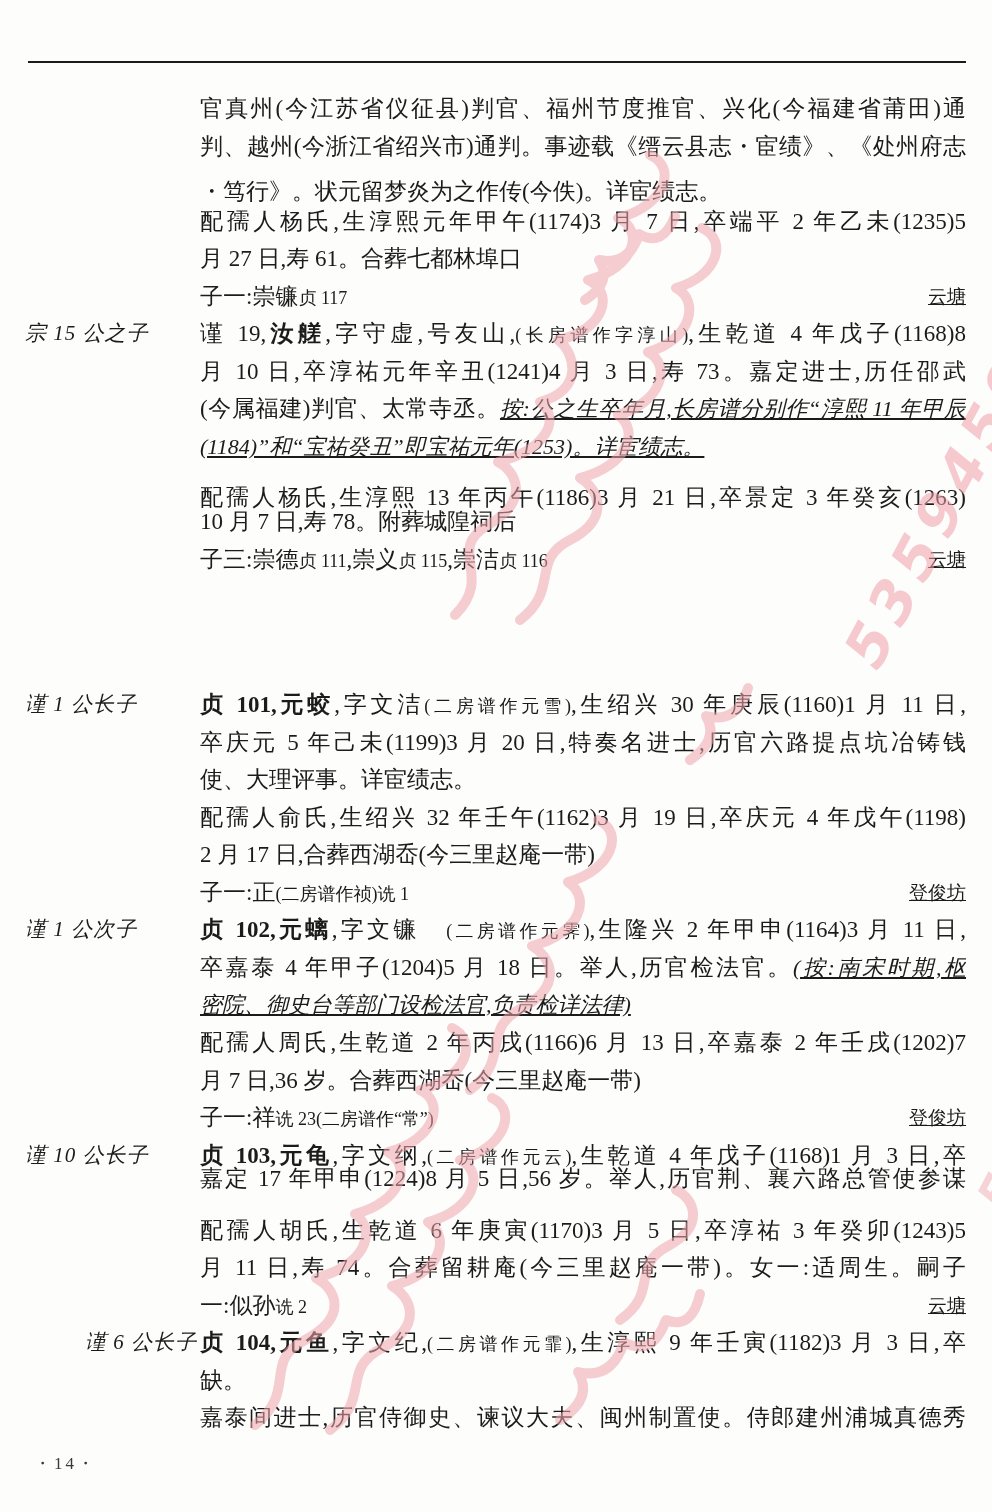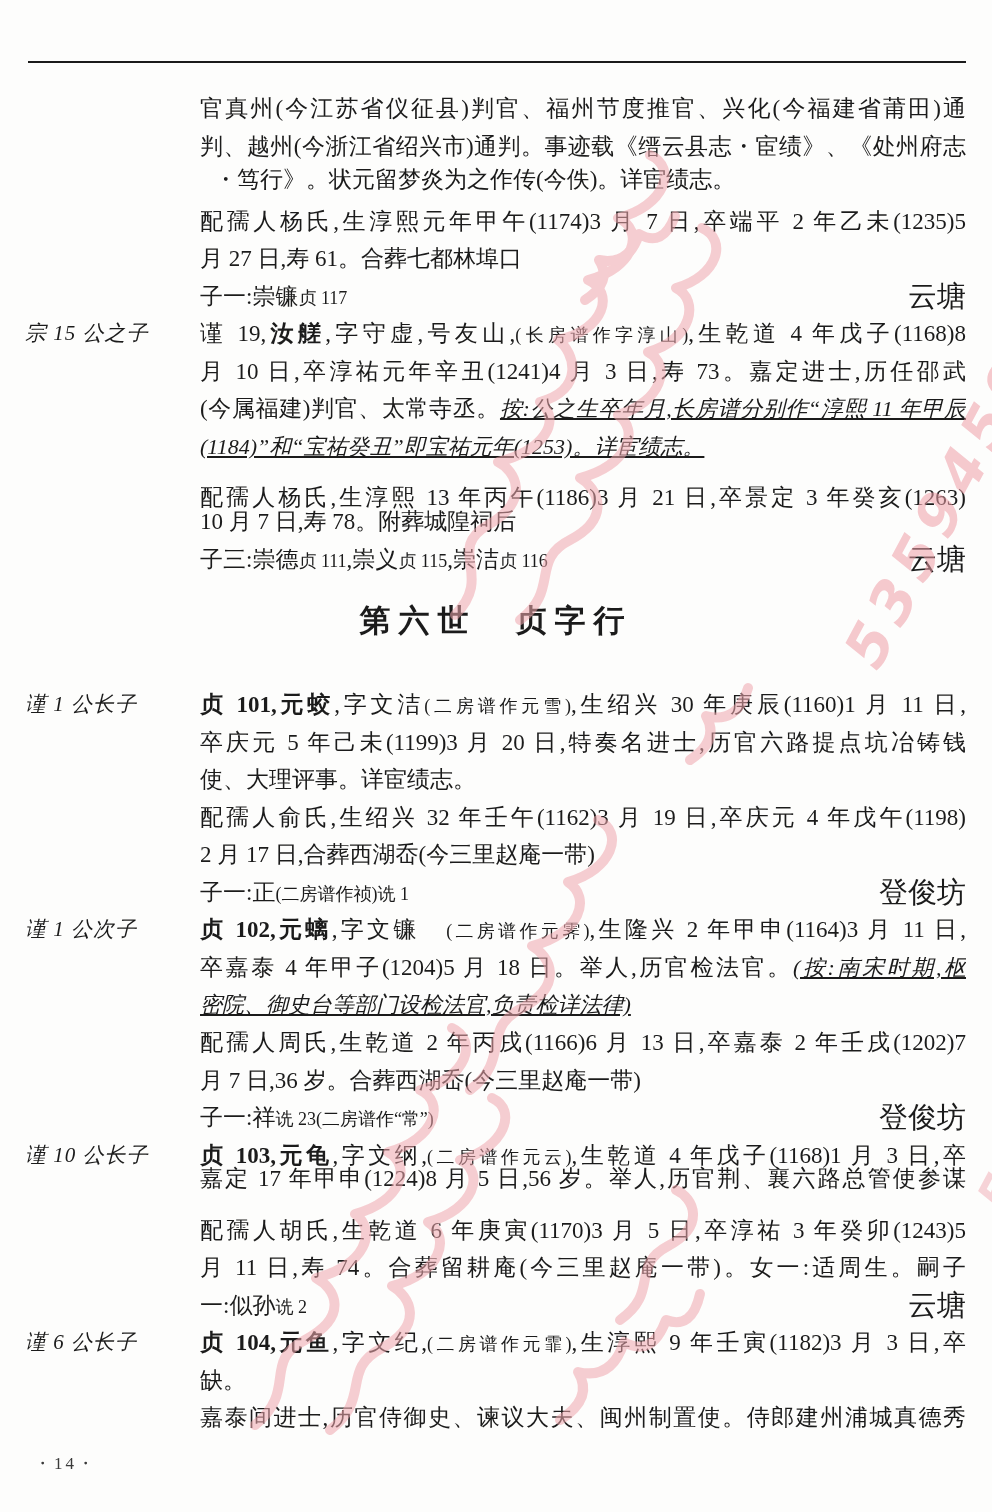--- a/index.html
+++ b/index.html
@@ -15,21 +15,21 @@
   .hdr .s{font-size:20px;letter-spacing:1px;}
   .rule{position:absolute;top:61px;left:28px;right:26px;height:2px;background:#1b1b1b;}
   .line{
     position:absolute;left:200px;width:766px;height:38px;
     font-size:23px;line-height:37px;white-space:nowrap;
   }
   .line.full{white-space:normal;text-align:justify;text-align-last:justify;height:38px;overflow:hidden;}
   .seg-b{font-weight:700;}
   .seg-s{font-size:18px;}
   .seg-k{font-size:22px;font-style:italic;text-decoration:underline;}
-  .tag{position:absolute;right:0;top:0;font-size:29px;line-height:37px;}
+  .tag{position:absolute;right:0;top:0;font-size:19px;line-height:37px;text-decoration:underline;}
   .mlabel{
     position:absolute;left:25px;width:172px;font-size:21px;line-height:37px;
     white-space:nowrap;letter-spacing:1px;font-style:italic;
   }
   .heading{
     position:absolute;top:600px;left:0;width:100%;text-align:center;
     font-size:31px;font-weight:700;letter-spacing:8px;
   }
   .pagenum{position:absolute;left:34px;top:1452px;font-size:17px;letter-spacing:3px;color:#3a3a3a;}
   .wm{position:absolute;top:0;left:0;pointer-events:none;opacity:.55;}
@@ -40,21 +40,21 @@
 </head>
 <body>
 
 <div class="page">
 
   <div class="rule"></div>
 
   <div id="body-text">
       <div class="line full" style="top: 90px; font-family: Liberation Serif, serif;"><span>官真州(今江苏省仪征县)判官、福州节度推官、兴化(今福建省莆田)通</span></div>
       <div class="line full" style="top: 127.55px;"><span>判、越州(今浙江省绍兴市)通判。事迹载《缙云县志・宦绩》、《处州府志</span></div>
-      <div class="line" style="top: 161px; margin-left: 14px;"><span>・笃行》。状元留梦炎为之作传(今佚)。详宦绩志。</span></div>
+      <div class="line" style="top: 173px;"><span>・笃行》。状元留梦炎为之作传(今佚)。详宦绩志。</span></div>
       <div class="line full" style="top: 202.65px;"><span>配孺人杨氏,生淳熙元年甲午(1174)3 月 7 日,卒端平 2 年乙未(1235)5</span></div>
       <div class="line" style="top: 240.2px;"><span>月 27 日,寿 61。合葬七都林埠口</span></div>
       <div class="line" style="top: 277.75px;"><span>子一:崇镰</span><span class="seg-s">贞 117</span><span class="tag">云塘</span></div>
       <div class="line full" style="top: 315.3px;"><span>谨 19,</span><span class="seg-b">汝艖</span><span>,字守虚,号友山,</span><span class="seg-s">(长房谱作字淳山)</span><span>,生乾道 4 年戊子(1168)8</span></div>
       <div class="line full" style="top: 352.85px;"><span>月 10 日,卒淳祐元年辛丑(1241)4 月 3 日,寿 73。嘉定进士,历任邵武</span></div>
       <div class="line full" style="top: 390.4px;"><span>(今属福建)判官、太常寺丞。</span><span class="seg-k">按:公之生卒年月,长房谱分别作“淳熙 11 年甲辰</span></div>
       <div class="line" style="top: 427.95px;"><span class="seg-k">(1184)”和“宝祐癸丑”即宝祐元年(1253)。详宦绩志。</span></div>
       <div class="line full" style="top: 465.5px; margin-top: 13px;"><span>配孺人杨氏,生淳熙 13 年丙午(1186)3 月 21 日,卒景定 3 年癸亥(1263)</span></div>
       <div class="line" style="top: 503.05px;"><span>10 月 7 日,寿 78。附葬城隍祠后</span></div>
       <div class="line" style="top: 540.6px;"><span>子三:崇德</span><span class="seg-s">贞 111</span><span>,崇义</span><span class="seg-s">贞 115</span><span>,崇洁</span><span class="seg-s">贞 116</span><span class="tag">云塘</span></div>
@@ -75,24 +75,23 @@
       <div class="line full" style="top: 1211.7px;"><span>配孺人胡氏,生乾道 6 年庚寅(1170)3 月 5 日,卒淳祐 3 年癸卯(1243)5</span></div>
       <div class="line full" style="top: 1249.25px;"><span>月 11 日,寿 74。合葬留耕庵(今三里赵庵一带)。女一:适周生。嗣子</span></div>
       <div class="line" style="top: 1286.8px;"><span>一:似孙</span><span class="seg-s">诜 2</span><span class="tag">云塘</span></div>
       <div class="line full" style="top: 1324.35px;"><span class="seg-b">贞 104,元鱼</span><span>,字文纪,</span><span class="seg-s">(二房谱作元霏)</span><span>,生淳熙 9 年壬寅(1182)3 月 3 日,卒</span></div>
       <div class="line" style="top: 1361.9px;"><span>缺。</span></div>
       <div class="line full" style="top: 1399.45px;"><span>嘉泰间进士,历官侍御史、谏议大夫、闽州制置使。侍郎建州浦城真德秀</span></div>
       <div class="mlabel" style="top: 315.3px;">宗 15 公之子</div>
       <div class="mlabel" style="top: 686px;">谨 1 公长子</div>
       <div class="mlabel" style="top: 911.3px;">谨 1 公次子</div>
       <div class="mlabel" style="top: 1136.6px;">谨 10 公长子</div>
-      <div class="mlabel" style="top: 1324.35px;">谨 6 公长子</div>
+      <div class="mlabel" style="top: 1324.35px; text-align: right;">谨 6 公长子</div>
     </div>
 
-  <div class="heading">第六世　贞字行</div>
 
   <div class="pagenum">・14・</div>
 
   <svg class="wm" width="992" height="1512" viewBox="0 0 992 1512">
     <g fill="none" stroke="#f0a7ae" stroke-width="10" stroke-linecap="round" stroke-linejoin="round">
       <path d="M 455 615 C 495 575, 445 550, 488 525 C 532 500, 515 470, 498 462 C 545 450, 562 420, 540 402 C 585 390, 575 352, 558 340 C 605 330, 615 292, 588 280 C 635 268, 645 230, 618 218 C 665 206, 678 168, 650 155"></path>
       <path d="M 520 620 C 560 590, 530 560, 570 540 C 612 518, 598 488, 580 478 C 628 466, 640 430, 618 415 C 662 402, 672 365, 648 352 C 692 340, 700 300, 676 288 C 718 276, 728 240, 702 228"></path>
       <path d="M 585 300 q 28 -18 14 -40 q 30 6 40 -26 q 24 14 36 -18"></path>
       <path d="M 255 1425 C 298 1390, 262 1362, 305 1340 C 350 1316, 335 1288, 316 1278 C 365 1266, 378 1230, 355 1214 C 402 1202, 412 1165, 388 1152 C 435 1140, 446 1102, 420 1090 C 468 1078, 478 1040, 452 1028"></path>
       <path d="M 330 1430 C 372 1398, 340 1370, 382 1348 C 425 1325, 410 1296, 392 1286 C 440 1274, 452 1238, 428 1222 C 474 1210, 486 1172, 460 1160 C 505 1148, 518 1110, 492 1098"></path>

